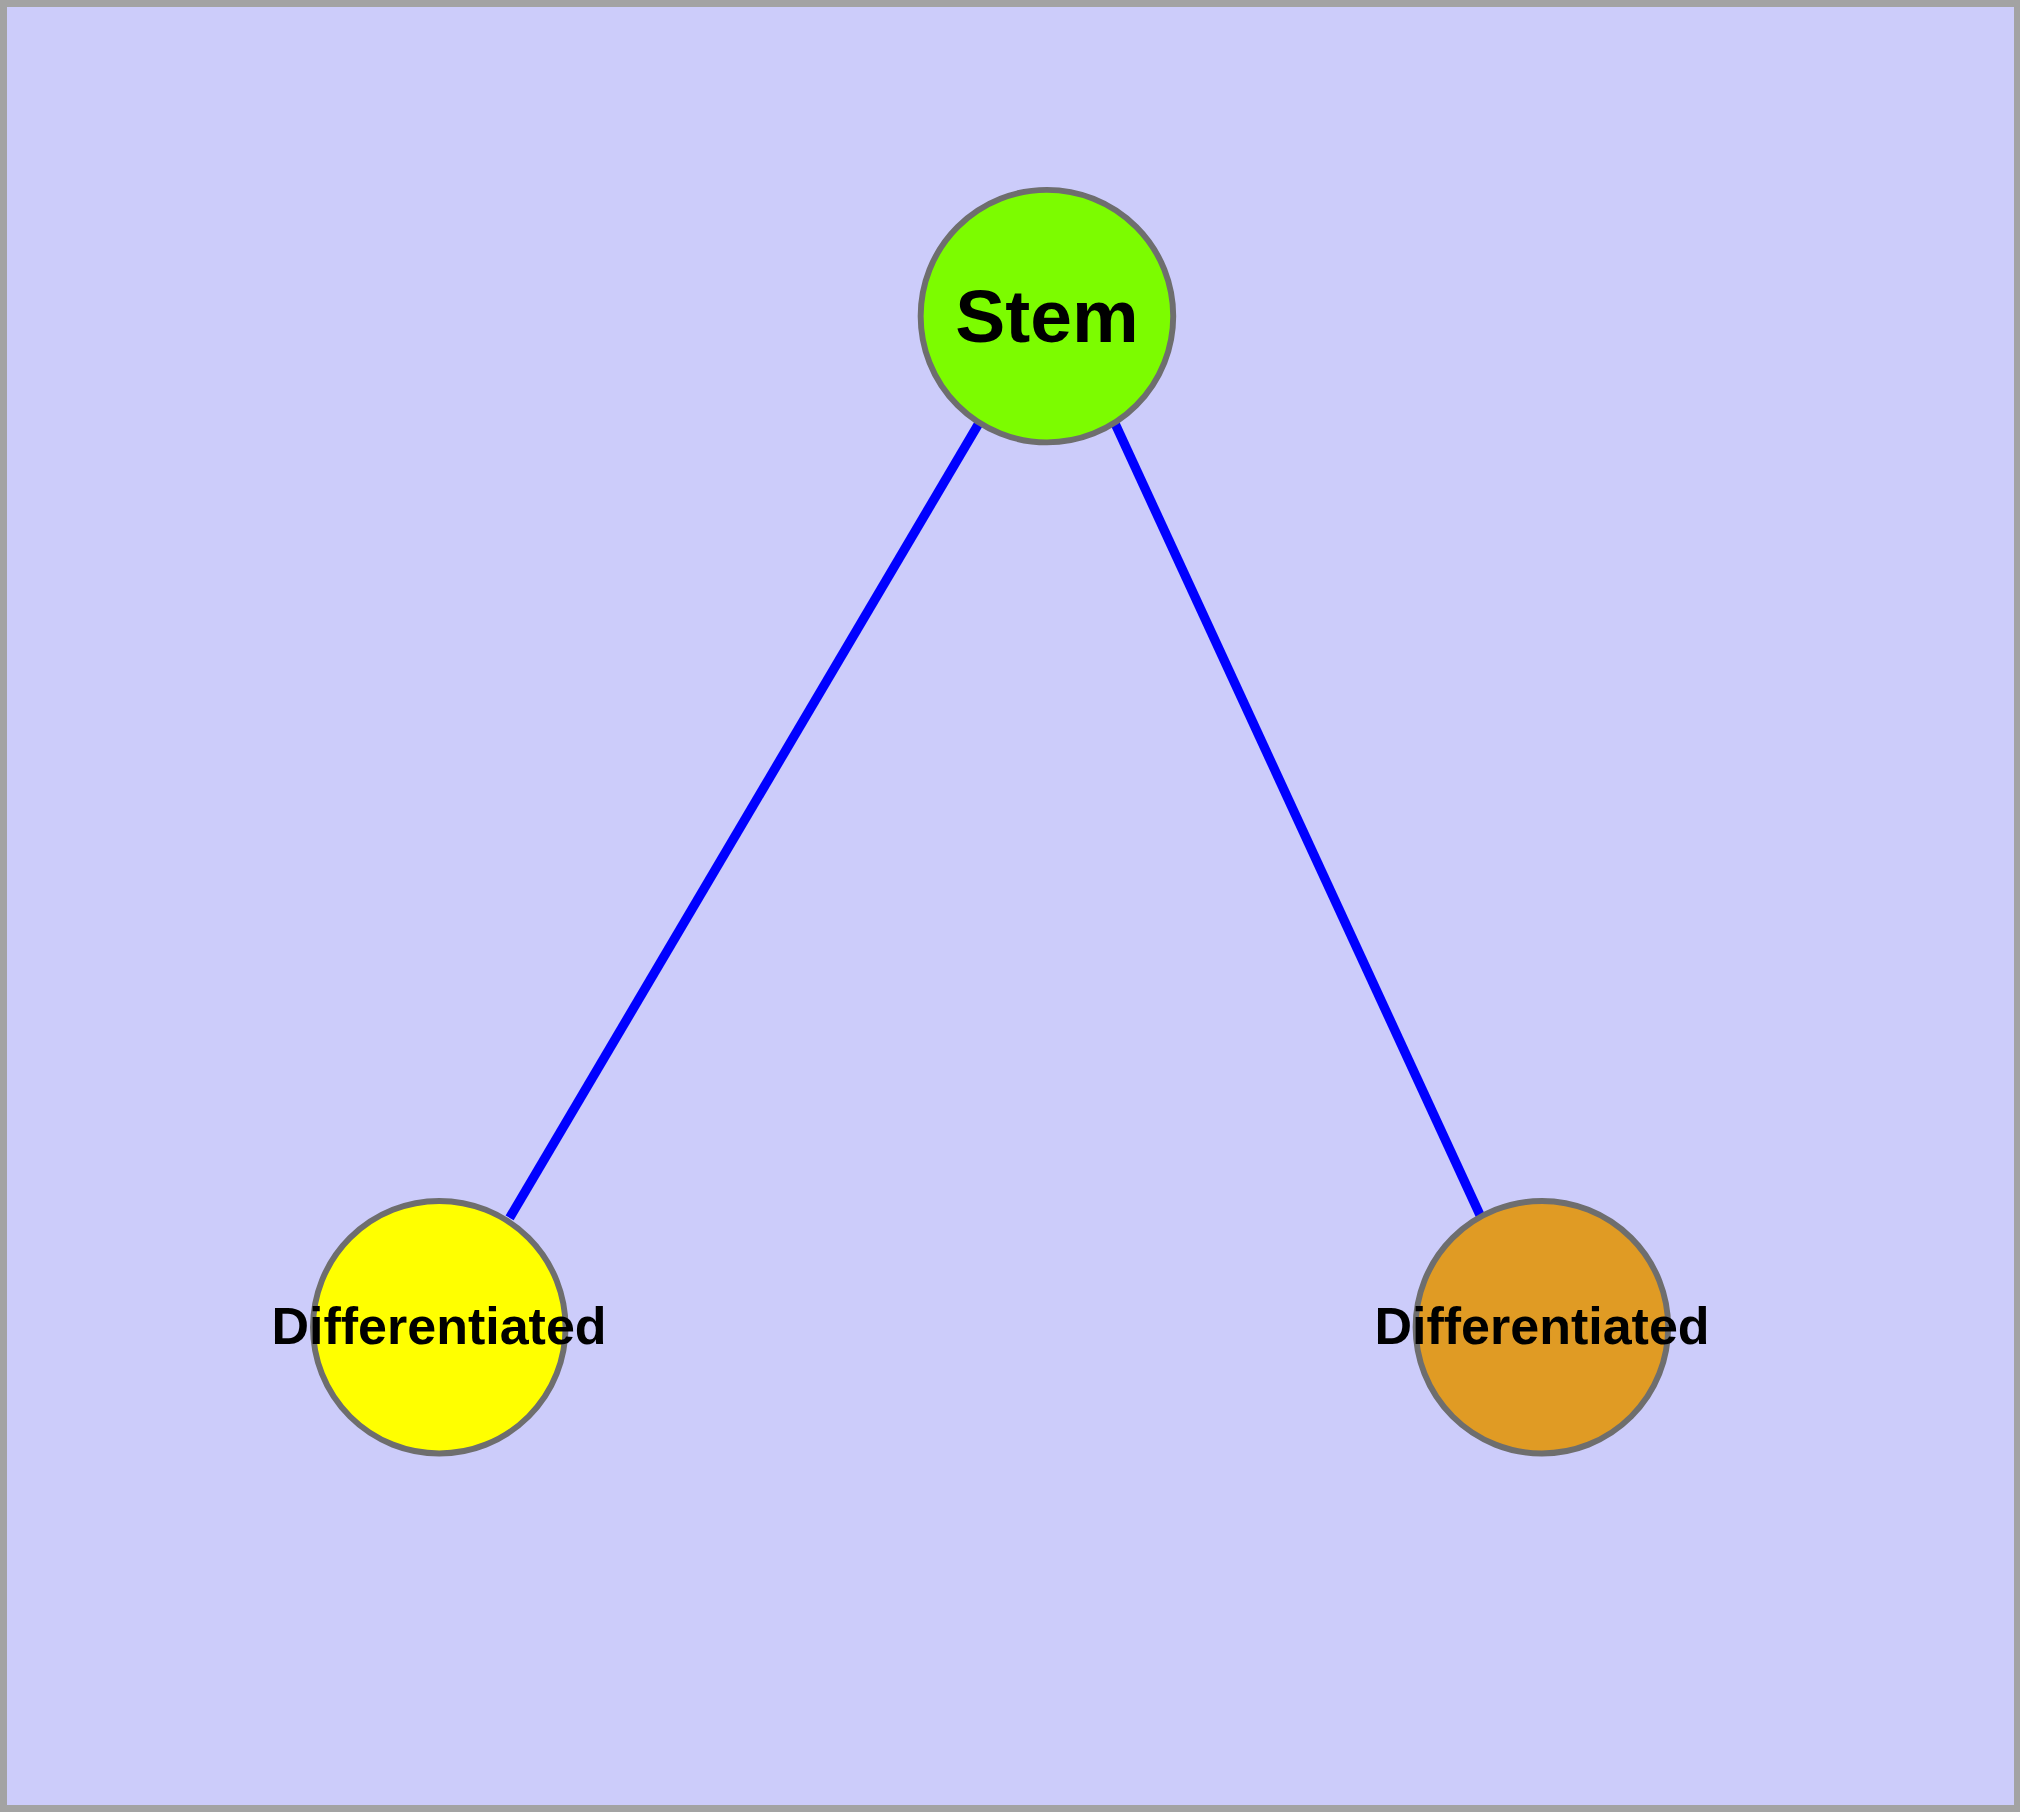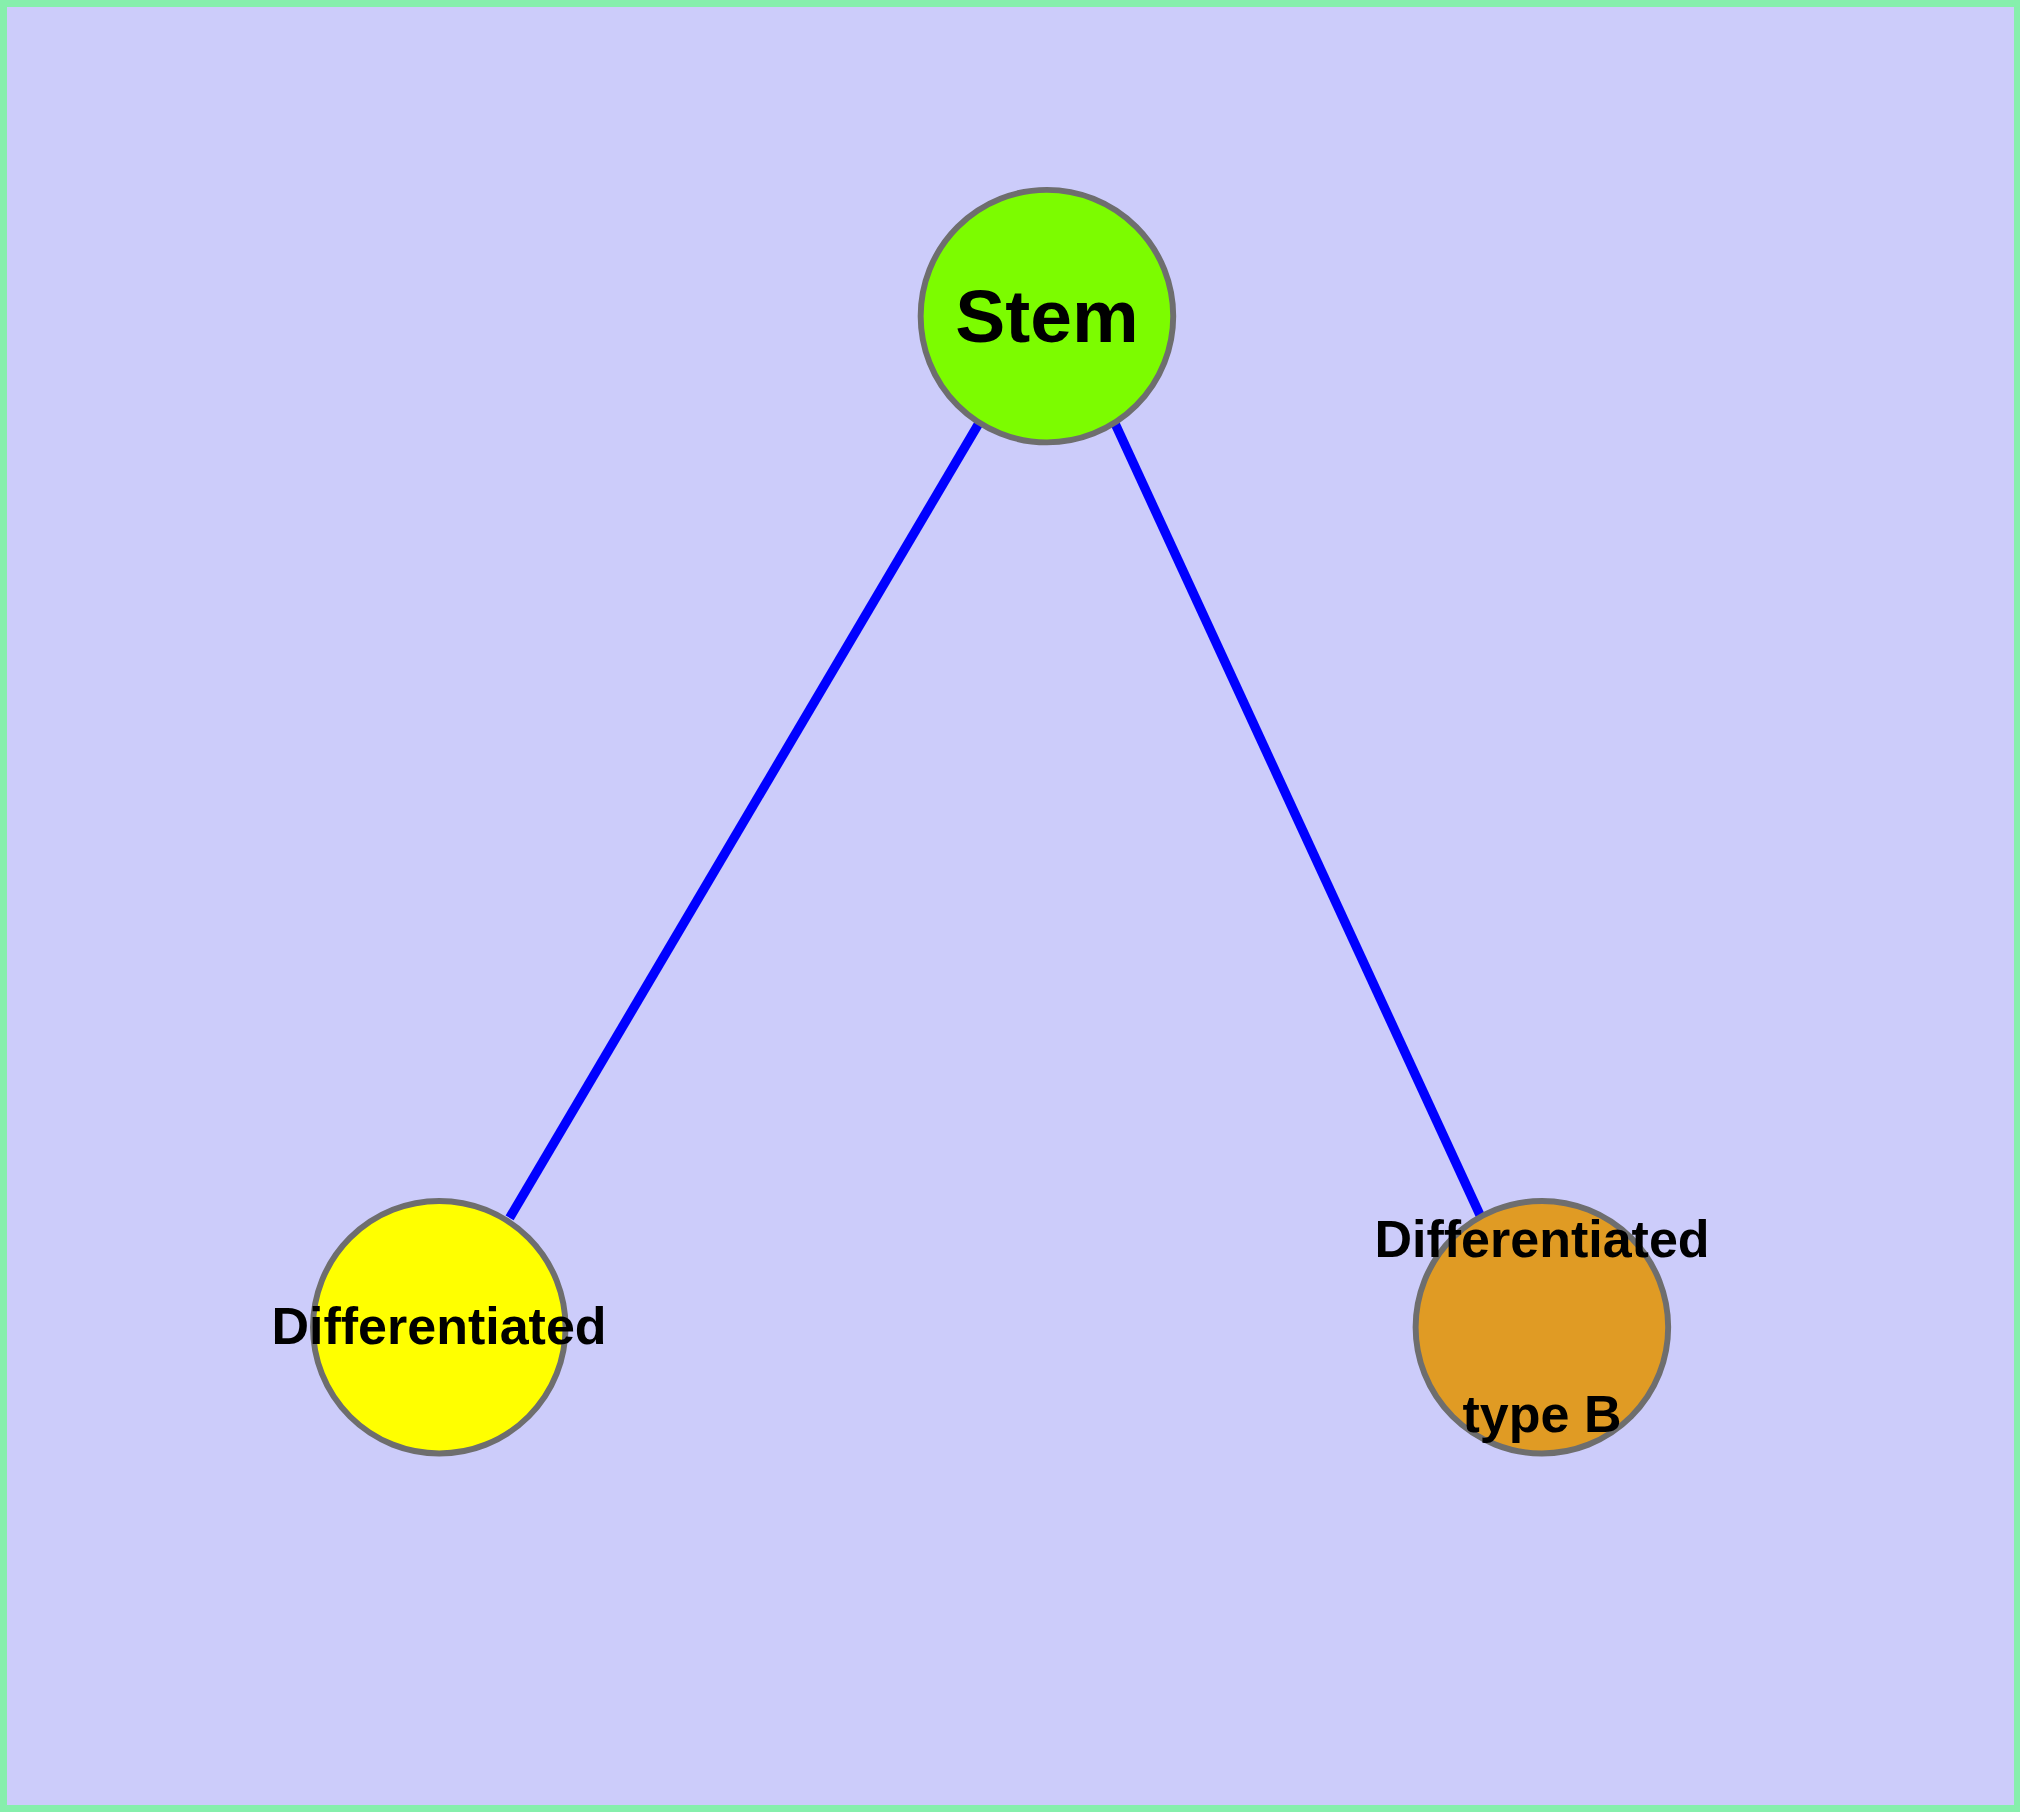--- a/index.html
+++ b/index.html
@@ -50,21 +50,21 @@
   .label-child {
     font-size: 52px;
     transform: translate(-50%, -50%);
   }
   .label-a { left: 439px; top: 1327px; }
   .label-b { left: 1542px; top: 1327px; }
 </style>
 </head>
 <body>
 
-<div id="stage" style="background: #86efac; text-decoration: underline;">
+<div id="stage" style="background: #a3a3a3; text-decoration: underline;">
 
   <div id="canvas-bg" style="background: rgb(204, 204, 250);"></div>
 
   <svg id="graph-svg" viewBox="0 0 2384 2138" xmlns="http://www.w3.org/2000/svg">
 
     <g>
       <line x1="1155" y1="499" x2="601" y2="1437" stroke="#0000ff" stroke-width="11" stroke-linecap="butt"></line>
       <line x1="1315" y1="499" x2="1748" y2="1438" stroke="#0000ff" stroke-width="11" stroke-linecap="butt"></line>
     </g>
 
@@ -76,17 +76,16 @@
   </svg>
 
   <div class="node-label label-stem" style="color: rgb(0, 0, 0);">Stem</div>
 
   <div class="node-label label-child label-a" style="color: rgb(0, 0, 0);">
     <div>Differentiated</div>
   </div>
 
   <div class="node-label label-child label-b" style="color: rgb(0, 0, 0);">
     <div>Differentiated</div>
-    <div>type B</div>
   </div>
 
 </div>
 
 
 </body></html>

